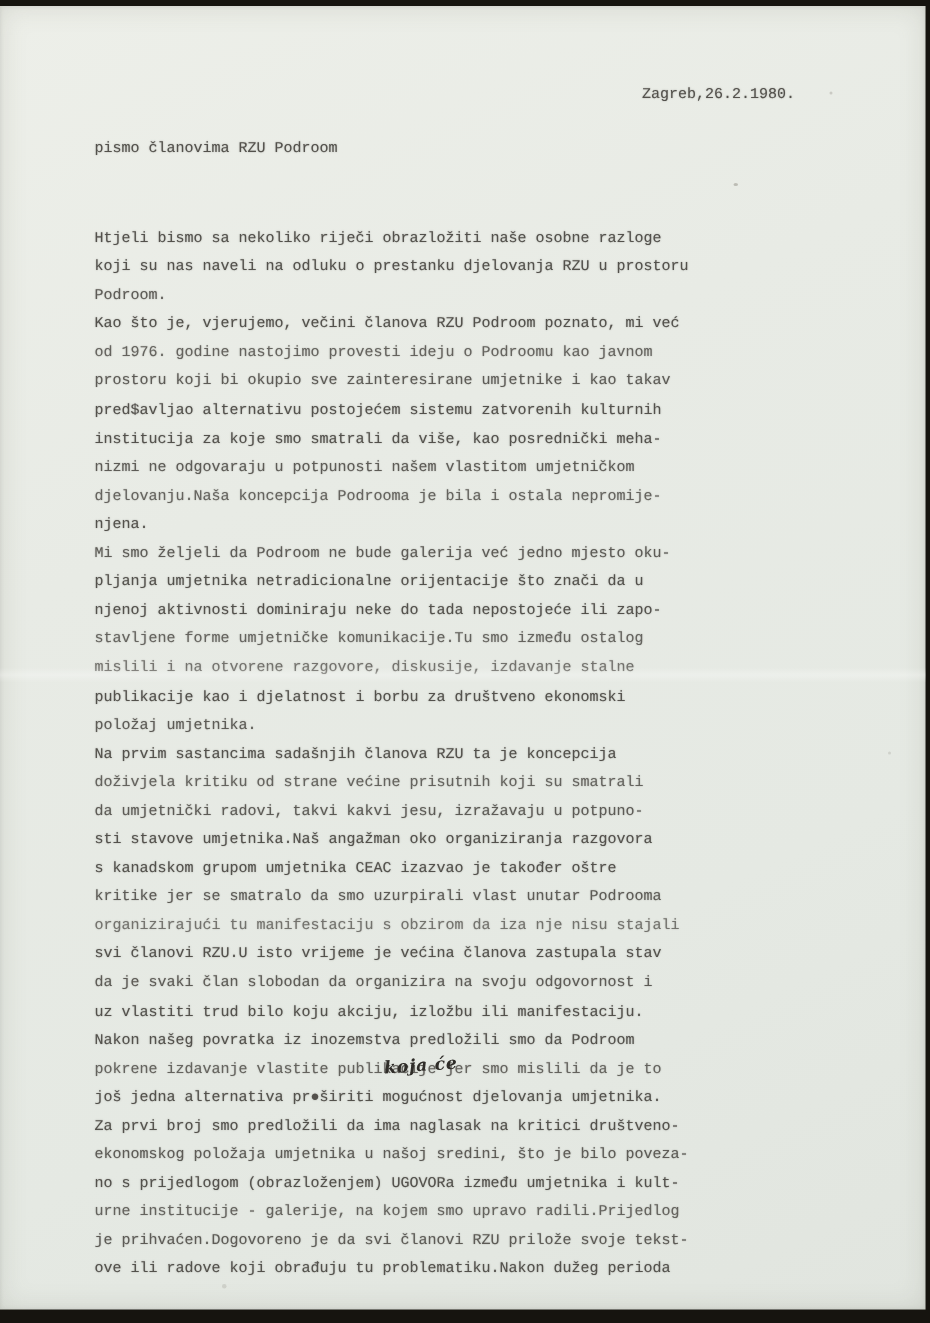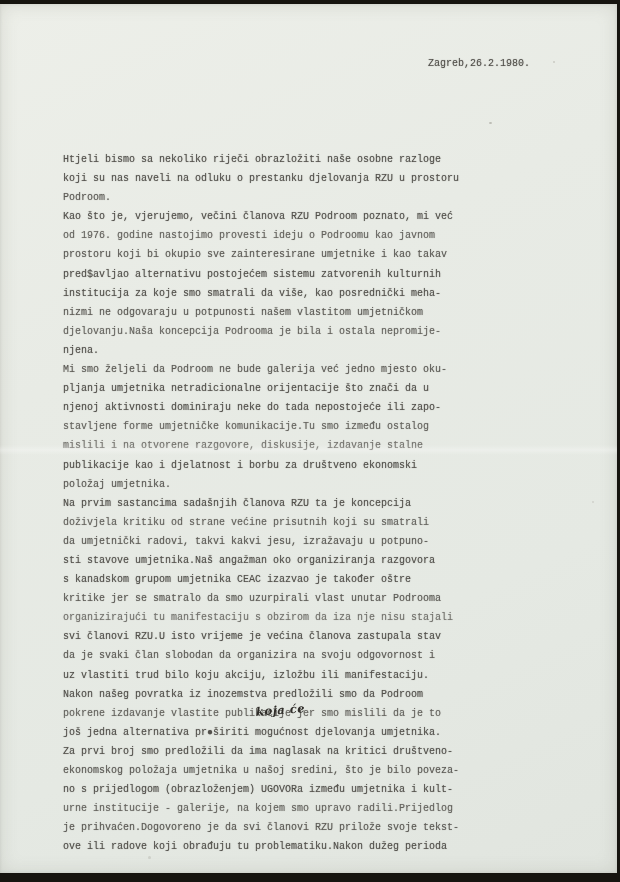--- a/index.html
+++ b/index.html
@@ -87,20 +87,21 @@
   .speck.s3 { width: 3px; height: 3px; left: 148px; top: 852px; opacity: 0.5; }
   .speck.s4 { width: 2px; height: 2px; left: 592px; top: 497px; opacity: 0.5; }
 </style>
 </head>
 <body>
 
 <div class="paper">
 
   <div class="typed date-line">Zagreb,26.2.1980.</div>
 
+  <div class="typed subject-line">pismo članovima RZU Podroom</div>
 
   <div class="typed letter-body"><div class="line">Htjeli bismo sa nekoliko riječi obrazložiti naše osobne razloge</div><div class="line">koji su nas naveli na odluku o prestanku djelovanja RZU u prostoru</div><div class="line">Podroom.</div><div class="line">Kao što je, vjerujemo, večini članova RZU Podroom poznato, mi već</div><div class="line">od 1976. godine nastojimo provesti ideju o Podroomu kao javnom</div><div class="line">prostoru koji bi okupio sve zainteresirane umjetnike i kao takav</div><div class="line">pred$avljao alternativu postojećem sistemu zatvorenih kulturnih</div><div class="line">institucija za koje smo smatrali da više, kao posrednički meha-</div><div class="line">nizmi ne odgovaraju u potpunosti našem vlastitom umjetničkom</div><div class="line">djelovanju.Naša koncepcija Podrooma je bila i ostala nepromije-</div><div class="line">njena.</div><div class="line">Mi smo željeli da Podroom ne bude galerija već jedno mjesto oku-</div><div class="line">pljanja umjetnika netradicionalne orijentacije što znači da u</div><div class="line">njenoj aktivnosti dominiraju neke do tada nepostojeće ili zapo-</div><div class="line">stavljene forme umjetničke komunikacije.Tu smo između ostalog</div><div class="line">mislili i na otvorene razgovore, diskusije, izdavanje stalne</div><div class="line">publikacije kao i djelatnost i borbu za društveno ekonomski</div><div class="line">položaj umjetnika.</div><div class="line">Na prvim sastancima sadašnjih članova RZU ta je koncepcija</div><div class="line">doživjela kritiku od strane većine prisutnih koji su smatrali</div><div class="line">da umjetnički radovi, takvi kakvi jesu, izražavaju u potpuno-</div><div class="line">sti stavove umjetnika.Naš angažman oko organiziranja razgovora</div><div class="line">s kanadskom grupom umjetnika CEAC izazvao je također oštre</div><div class="line">kritike jer se smatralo da smo uzurpirali vlast unutar Podrooma</div><div class="line">organizirajući tu manifestaciju s obzirom da iza nje nisu stajali</div><div class="line">svi članovi RZU.U isto vrijeme je većina članova zastupala stav</div><div class="line">da je svaki član slobodan da organizira na svoju odgovornost i</div><div class="line">uz vlastiti trud bilo koju akciju, izložbu ili manifestaciju.</div><div class="line">Nakon našeg povratka iz inozemstva predložili smo da Podroom</div><div class="line">pokrene izdavanje vlastite publikacije jer smo mislili da je to</div><div class="line">još jedna alternativa pr●širiti mogućnost djelovanja umjetnika.</div><div class="line">Za prvi broj smo predložili da ima naglasak na kritici društveno-</div><div class="line">ekonomskog položaja umjetnika u našoj sredini, što je bilo poveza-</div><div class="line">no s prijedlogom (obrazloženjem) UGOVORa između umjetnika i kult-</div><div class="line">urne institucije - galerije, na kojem smo upravo radili.Prijedlog</div><div class="line">je prihvaćen.Dogovoreno je da svi članovi RZU prilože svoje tekst-</div><div class="line">ove ili radove koji obrađuju tu problematiku.Nakon dužeg perioda</div></div>
 
   <div class="handwritten">koja će</div>
 
   <div class="crease"></div>
   <div class="speck s1"></div>
   <div class="speck s2"></div>
   <div class="speck s3"></div>
   <div class="speck s4"></div>

